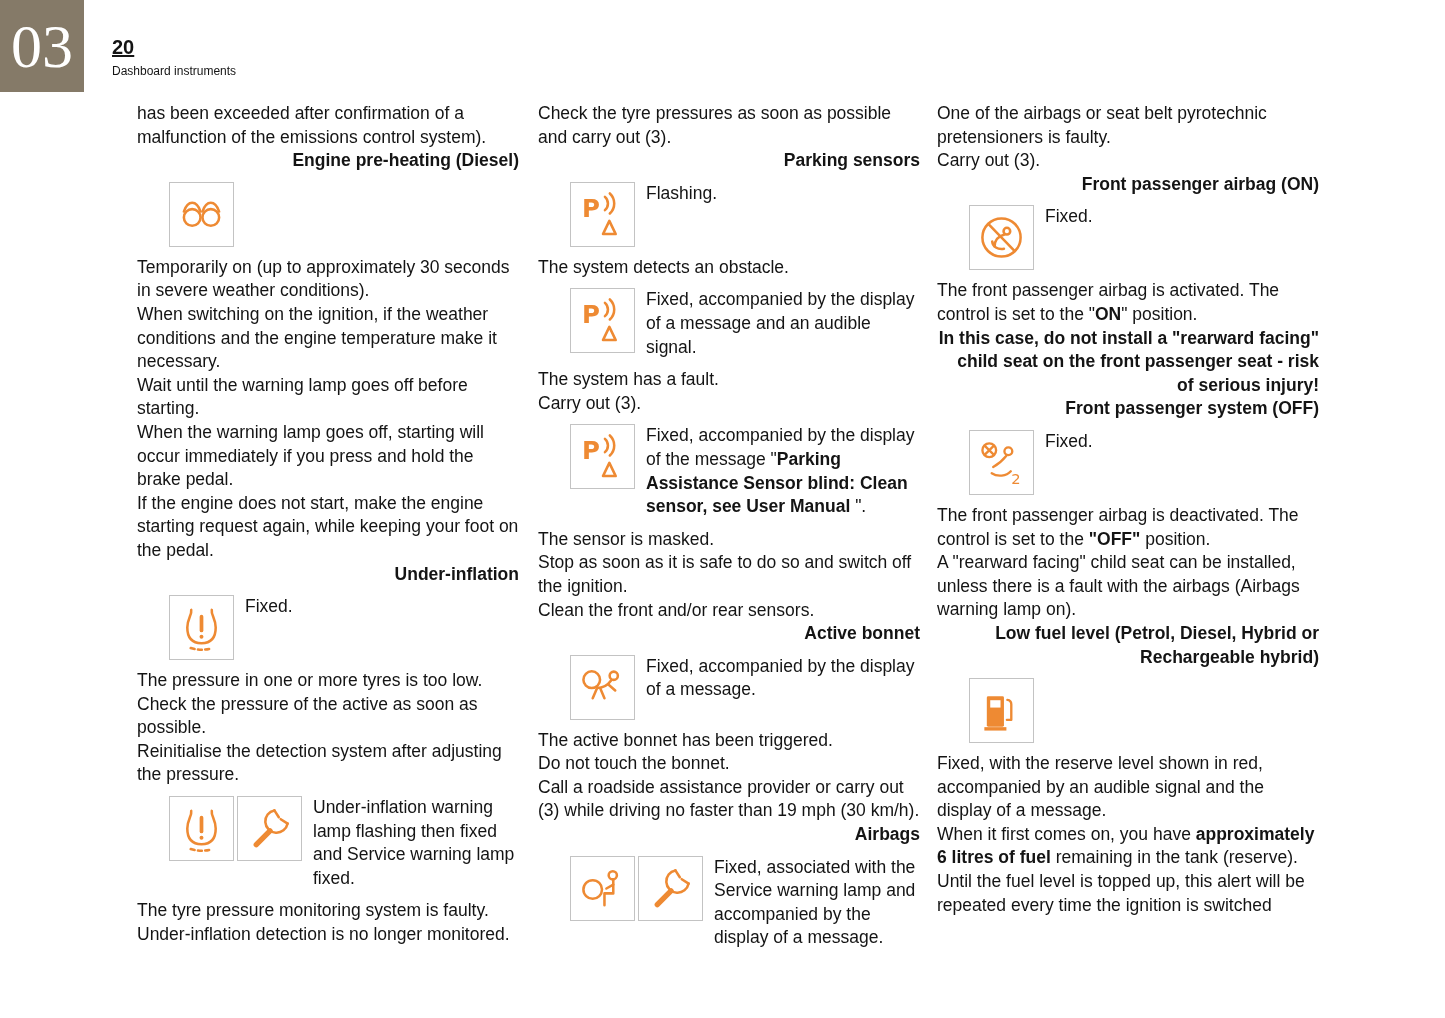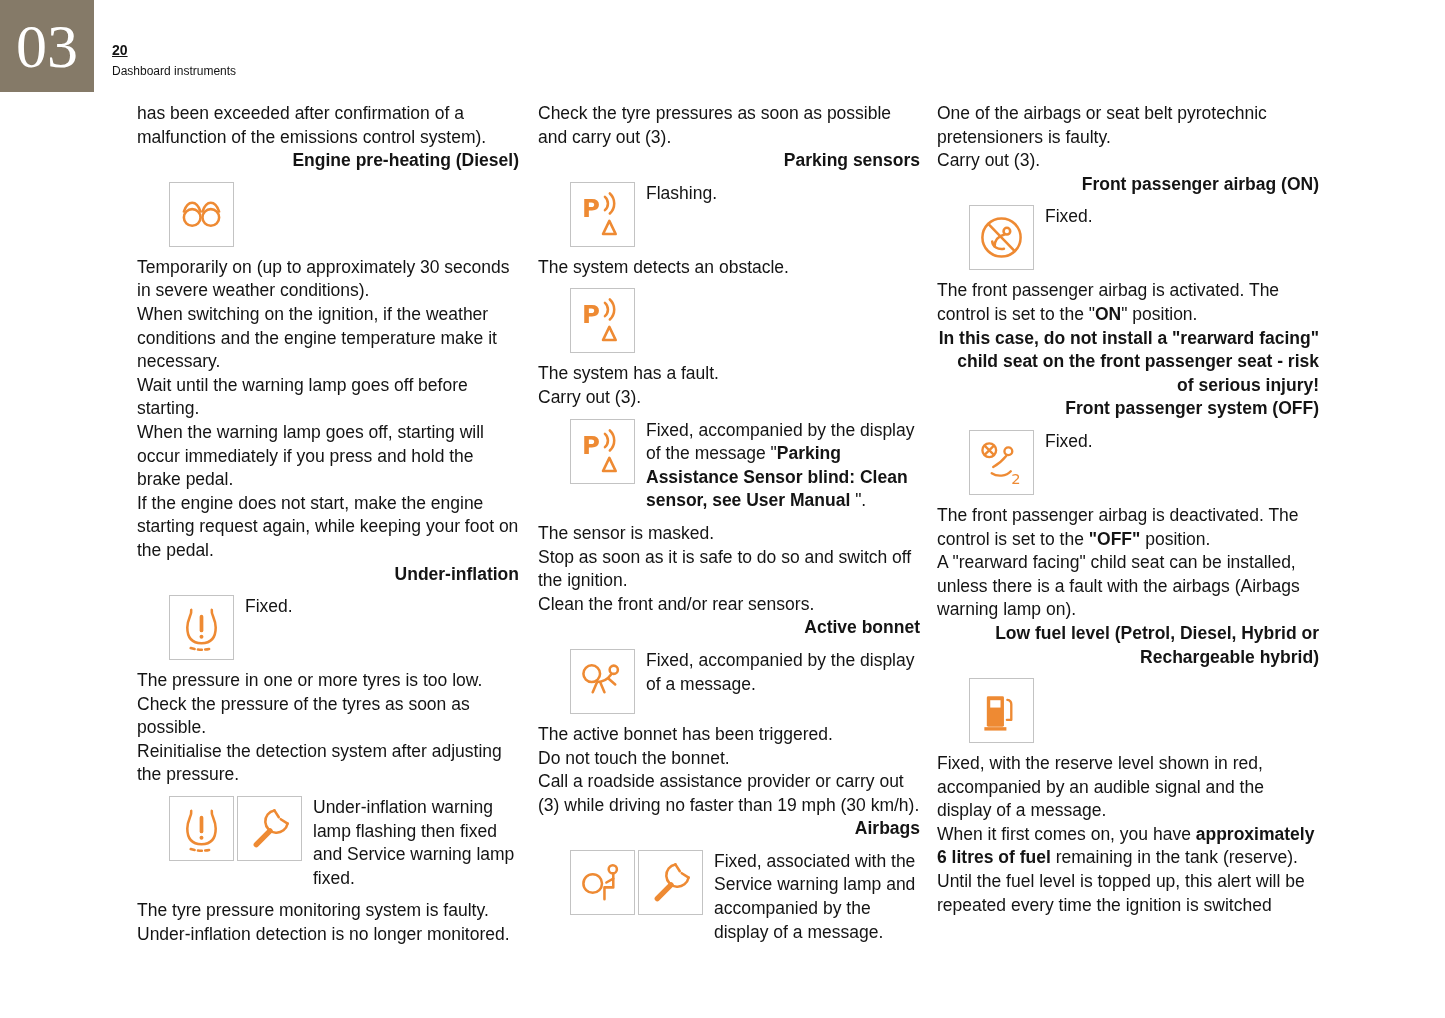--- a/index.html
+++ b/index.html
@@ -3,26 +3,26 @@
 <meta charset="utf-8">
 <style>
   html,body{margin:0;padding:0;}
   body{
     width:1445px;height:1018px;position:relative;overflow:hidden;
     background:#ffffff;color:#141414;
     font-family:"Liberation Sans",sans-serif;
     font-size:17.5px;line-height:23.6px;
   }
   .chapter-box{
-    position:absolute;left:0;top:0;width:94px;height:92px;
+    position:absolute;left:0;top:0;width:84px;height:92px;
     background:#857A68;color:#ffffff;
     display:flex;align-items:center;justify-content:center;
     font-family:"Liberation Serif",serif;font-size:62px;line-height:1;
   }
-  .page-num{position:absolute;left:112px;top:43px;font-weight:bold;font-size:14px;line-height:1;text-decoration:underline;}
+  .page-num{position:absolute;left:112px;top:37px;font-weight:bold;font-size:20px;line-height:1;text-decoration:underline;}
   .section-title{position:absolute;left:112px;top:65px;font-size:12px;line-height:1;}
   .col{position:absolute;top:102px;width:382px;}
   .col p{margin:0;}
   .b{font-weight:bold;text-align:right;}
   b{font-weight:bold;}
   .icon-row{display:flex;align-items:flex-start;margin:9px 0;padding-left:32px;}
   .icon-box{
     width:63px;height:63px;border:1px solid #c3c3c3;background:#fff;
     display:flex;align-items:center;justify-content:center;
     flex:0 0 auto;margin-right:3px;
@@ -139,21 +139,21 @@
   <p class="b">Under-inflation</p>
   <div class="icon-row">
     <span class="icon-box">
         <svg viewBox="0 0 48 48">
           <use href="#sym-tpms"></use>
         </svg>
       </span>
     <p class="side">Fixed.</p>
   </div>
   <p>The pressure in one or more tyres is too low.</p>
-  <p>Check the pressure of the tyres as soon as possible.</p>
+  <p>Check the pressure of the active as soon as possible.</p>
   <p>Reinitialise the detection system after adjusting the pressure.</p>
   <div class="icon-row">
     <span class="icon-box">
         <svg viewBox="0 0 48 48">
           <use href="#sym-tpms"></use>
         </svg>
       </span>
     <span class="icon-box">
         <svg viewBox="0 0 48 48">
           <use href="#sym-wrench"></use>
@@ -176,20 +176,21 @@
       </span>
     <p class="side">Flashing.</p>
   </div>
   <p>The system detects an obstacle.</p>
   <div class="icon-row">
     <span class="icon-box">
         <svg viewBox="0 0 48 48">
           <use href="#sym-parking"></use>
         </svg>
       </span>
+    <p class="side">Fixed, accompanied by the display of a message and an audible signal.</p>
   </div>
   <p>The system has a fault.</p>
   <p>Carry out (3).</p>
   <div class="icon-row">
     <span class="icon-box">
         <svg viewBox="0 0 48 48">
           <use href="#sym-parking"></use>
         </svg>
       </span>
     <p class="side"><span>Fixed, accompanied by the display of the message "</span><b>Parking Assistance Sensor blind: Clean sensor, see User Manual</b><span> ".</span></p>

